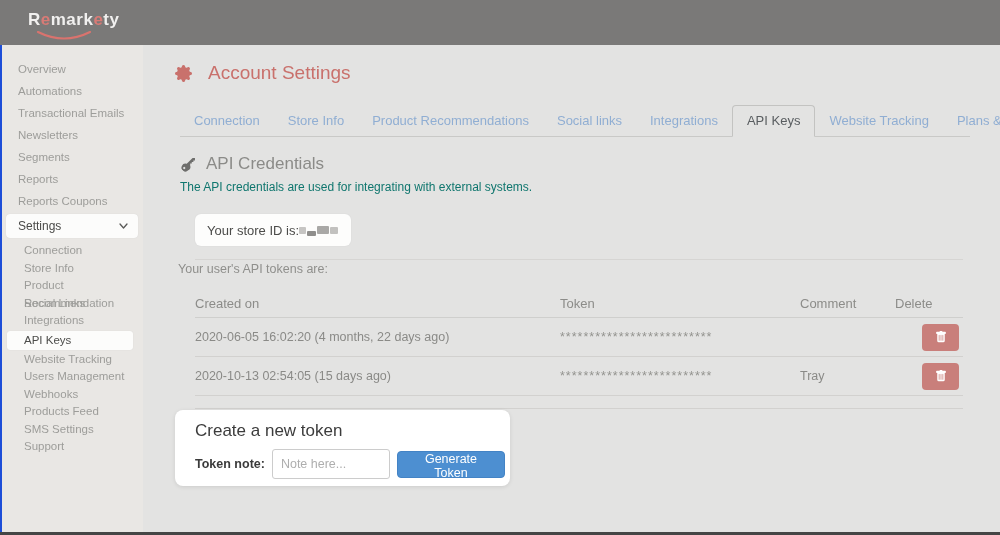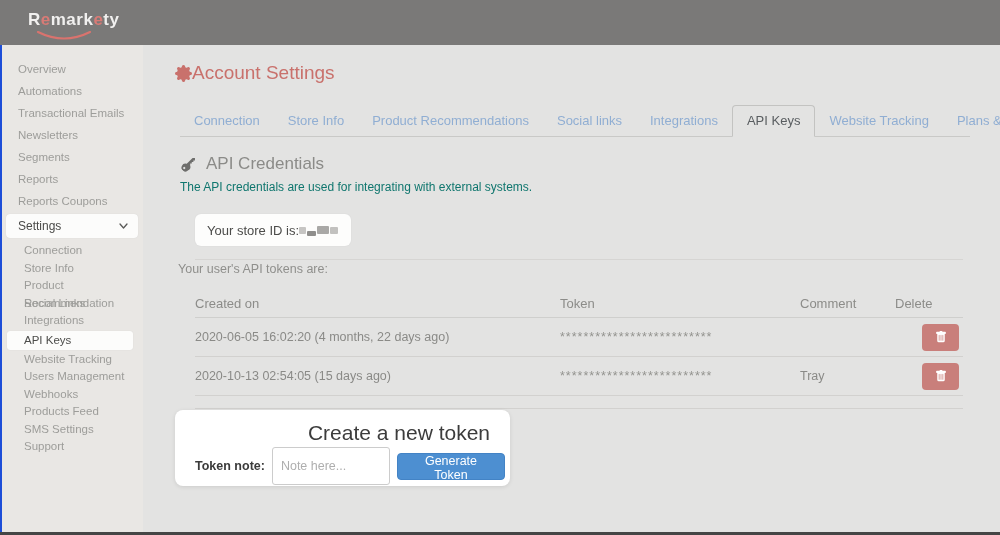--- a/index.html
+++ b/index.html
@@ -21,21 +21,21 @@
   .nav-main { padding-top:13px; }
   .nav-item { height:22px; line-height:22px; padding-left:16px; font-size:11.5px; color:#9d9d9a; cursor:pointer; position:relative; }
   .nav-item .chev { position:absolute; right:14px; top:0; height:22px; display:flex; align-items:center; color:#9d9d9a; }
   .nav-item.pill { background:#fcfcfb; border-radius:4px; margin:2px 5px 2px 4px; padding-left:12px; height:24px; line-height:24px; color:#4a4a48; font-size:12px; box-shadow:0 0 1px rgba(0,0,0,.12); }
   .nav-item.pill .chev { right:10px; height:24px; color:#5a5a58; }
   .nav-sub { padding-top:2px; }
   .sub-item { height:17.5px; line-height:17.5px; padding-left:22px; font-size:11.5px; color:#9d9d9a; cursor:pointer; }
   .sub-item.active { background:#fcfcfb; border-radius:3px; margin:1px 10px 1px 5px; padding-left:17px; height:19px; line-height:19px; color:#4c4c4a; box-shadow:0 0 1px rgba(0,0,0,.12); }
 
   
-  .page-title { position:absolute; left:175px; top:62px; display:flex; align-items:center; gap:0; color:#c9716c; }
+  .page-title { position:absolute; left:175px; top:62px; display:flex; align-items:center; gap:16px; color:#c9716c; }
   .page-title .t { font-size:19px; }
 
   .tabs { position:absolute; left:180px; top:105px; width:790px; display:flex; align-items:flex-end; border-bottom:1px solid #c9c9c7; }
   .tab { padding:7px 14px 8px 14px; font-size:13px; color:#90aed3; cursor:pointer; white-space:nowrap; }
   .tab.active { border:1px solid #c3c3c1; border-bottom-color:transparent; border-radius:4px 4px 0 0; margin-bottom:-1px; background:#e3e3e2; color:#595d60; }
 
   .section-head { position:absolute; left:180px; top:154px; display:flex; align-items:center; gap:8px; color:#8b8b88; }
   .section-head .t { font-size:17px; }
   .key-ic { transform:rotate(-45deg); }
   .section-desc { position:absolute; left:180px; top:180px; font-size:12px; color:#0f766e; }
@@ -55,24 +55,24 @@
   .token-table { position:absolute; left:195px; top:290px; width:768px; }
   .trow { display:grid; grid-template-columns:365px 240px 95px 1fr; align-items:center; }
   .thead { height:28px; border-bottom:1px solid #cfcfcd; font-size:13px; color:#8c8c89; }
   .tbody-row { height:39px; border-bottom:1px solid #d2d1cf; font-size:12.5px; color:#8a8a87; }
   .tok { letter-spacing:1px; color:#93938f; }
   .del-btn { width:37px; height:27px; background:#c97f7b; border:none; border-radius:4px; cursor:pointer; display:flex; align-items:center; justify-content:center; margin-left:auto; margin-right:4px; }
 
   .divider2 { position:absolute; left:195px; top:408px; width:768px; height:1px; background:#d2d1cf; }
 
   .create-card { position:absolute; left:175px; top:410px; width:335px; height:76px; background:#ffffff; border-radius:8px; box-shadow:0 1px 4px rgba(0,0,0,.10); padding:11px 20px; }
-  .create-card h2 { font-size:21px; font-weight:400; color:#3c3c3c; margin-bottom:2px;text-align:right; }
+  .create-card h2 { font-size:17px; font-weight:400; color:#3c3c3c; margin-bottom:8px; }
   .create-row { display:flex; align-items:center; gap:7px; }
   .create-row .lbl { font-size:12.5px; font-weight:bold; color:#3b3b3b; white-space:nowrap; }
-  .note-input { width:118px; height:38px; border:1px solid #cccccc; border-radius:3px; padding:0 8px; font-size:12.5px; font-family:"Liberation Sans", sans-serif; color:#555; background:#fff; }
+  .note-input { width:118px; height:30px; border:1px solid #cccccc; border-radius:3px; padding:0 8px; font-size:12.5px; font-family:"Liberation Sans", sans-serif; color:#555; background:#fff; }
   .note-input::placeholder { color:#aeaeae; }
   .gen-btn { height:27px; padding:0 27px; background:#4d8fd1; border:1px solid #4383c5; border-radius:4px; color:#fff; font-size:12.5px; font-family:"Liberation Sans", sans-serif; cursor:pointer; }
 </style>
 </head>
 <body>
 
 <div id="app">
 
   <div class="topbar">
     <div class="logo">

